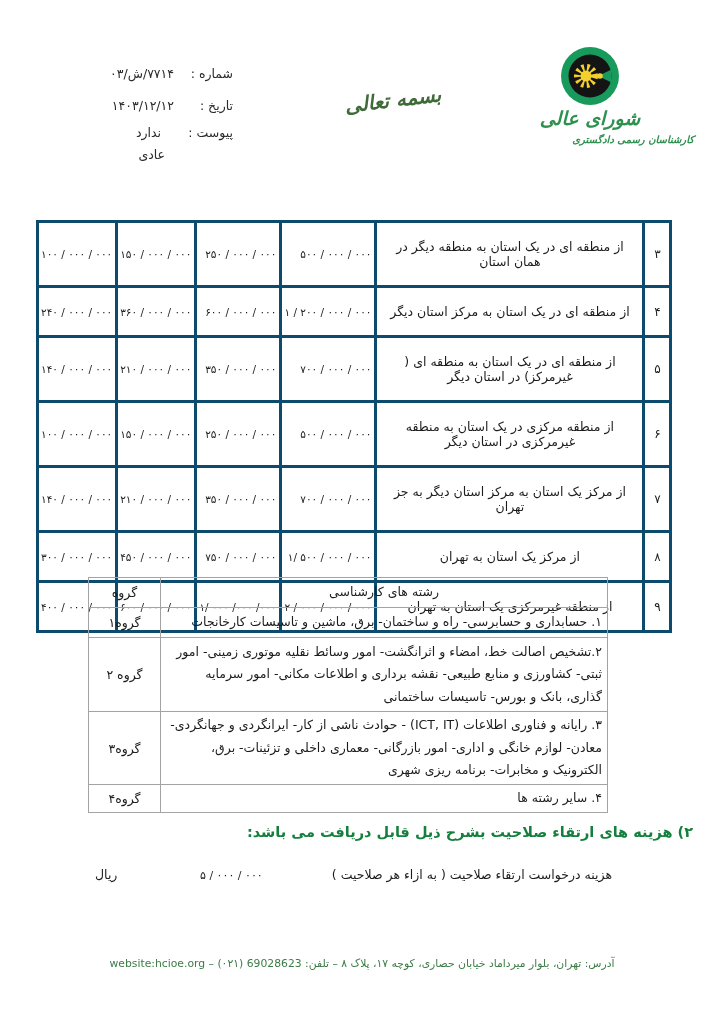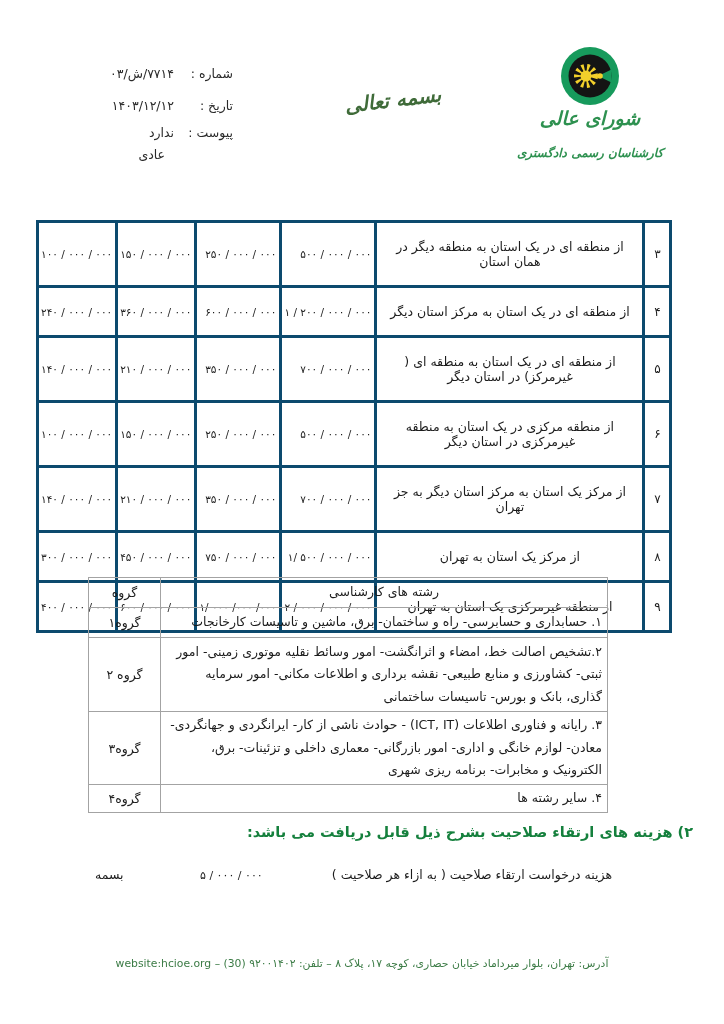--- a/index.html
+++ b/index.html
@@ -9,35 +9,35 @@
     font-family:"DejaVu Sans", sans-serif; color:#1c1c1c;
   }
 
   
   .meta { position:absolute; top:66px; right:491px; direction:rtl; font-size:12.5px; color:#2a2a2a; white-space:nowrap; }
   .meta-row { display:flex; gap:9px; align-items:baseline; }
   .meta-row.r1 { margin-bottom:17px; }
   .meta-row.r2 { margin-bottom:12px; }
   .meta-row.r3 { margin-bottom:7px; }
   .meta-label { display:inline-block; min-width:50px; }
-  .meta-value.gap-val { margin-right:0; }
+  .meta-value.gap-val { margin-right:13px; }
   .meta-row.r4 { margin-right:68px; }
 
   
   .besmele {
     position:absolute; top:88px; left:330px; width:126px; text-align:center;
     font-family:"DejaVu Serif", serif; font-style:italic; font-weight:bold;
     font-size:20px; color:#3f6b39; transform:rotate(-7deg);
   }
 
   
   .logo-wrap { position:absolute; top:46px; left:486px; width:208px; text-align:center; direction:rtl; }
   .logo-svg { display:block; margin:0 auto; }
   .org-line1 { font-size:19px; font-weight:bold; font-style:italic; color:#2e9150; margin-top:1px; }
-  .org-line2 { font-size:12px; font-weight:bold; font-style:italic; color:#2e9150; margin-top:17px; }
+  .org-line2 { font-size:10px; font-weight:bold; font-style:italic; color:#2e9150; margin-top:5px;text-align:right; }
 
   
   table { border-collapse:collapse; }
   .t1 { position:absolute; top:220px; left:36px; direction:rtl; }
   .t1 td { border:3px solid #0c4a6e; }
   .t1 .no   { text-align:center; font-size:12px; }
   .t1 .desc { text-align:center; font-size:12.5px; padding:16px 6px; }
   .t1 .num  { direction:ltr; text-align:right; padding:0 3px 0 2px; font-size:10.5px; white-space:nowrap; }
   .t1 tr:nth-child(1){ height:59px; }
   .t1 tr:nth-child(2){ height:35px; }
@@ -202,17 +202,17 @@
       <tr>
         <td class="fields">۴. سایر رشته ها</td>
         <td class="grp">گروه۴</td>
       </tr>
     </tbody>
   </table>
 
   <div class="sec2-title">۲) هزینه های ارتقاء صلاحیت بشرح ذیل قابل دریافت می باشد:</div>
   <span class="fee-label">هزینه درخواست ارتقاء صلاحیت ( به ازاء هر صلاحیت )</span>
   <span class="fee-amount">۵ / ۰۰۰ / ۰۰۰</span>
-  <span class="fee-unit">بسمه</span>
-
-  <div class="footer">آدرس: تهران، بلوار میرداماد خیابان حصاری، کوچه ۱۷، پلاک ۸ – تلفن: ۹۲۰۰۱۴۰۲ (30) – website:hcioe.org</div>
+  <span class="fee-unit">ریال</span>
+
+  <div class="footer">آدرس: تهران، بلوار میرداماد خیابان حصاری، کوچه ۱۷، پلاک ۸ – تلفن: 69028623 (۰۲۱) – website:hcioe.org</div>
 
 </div>
 
 </body></html>

